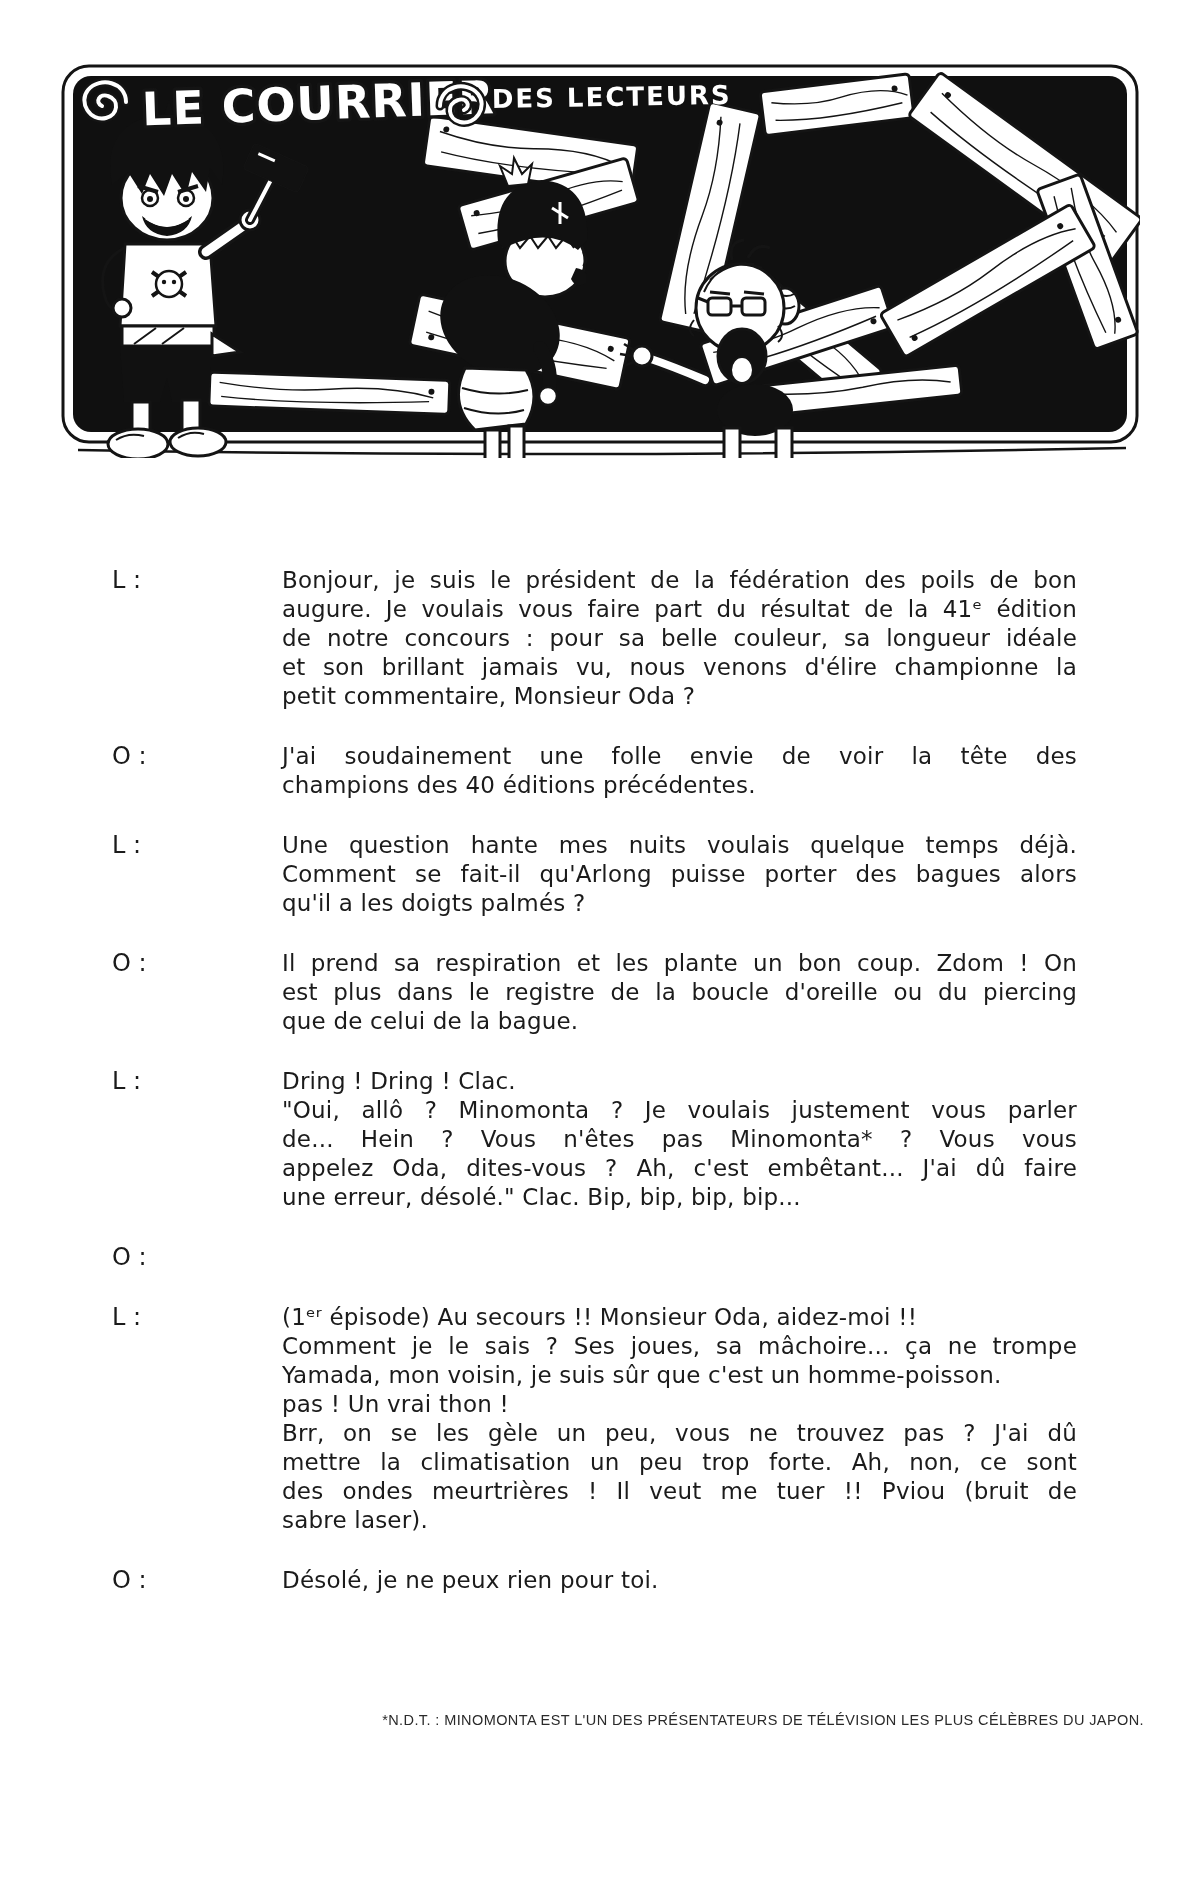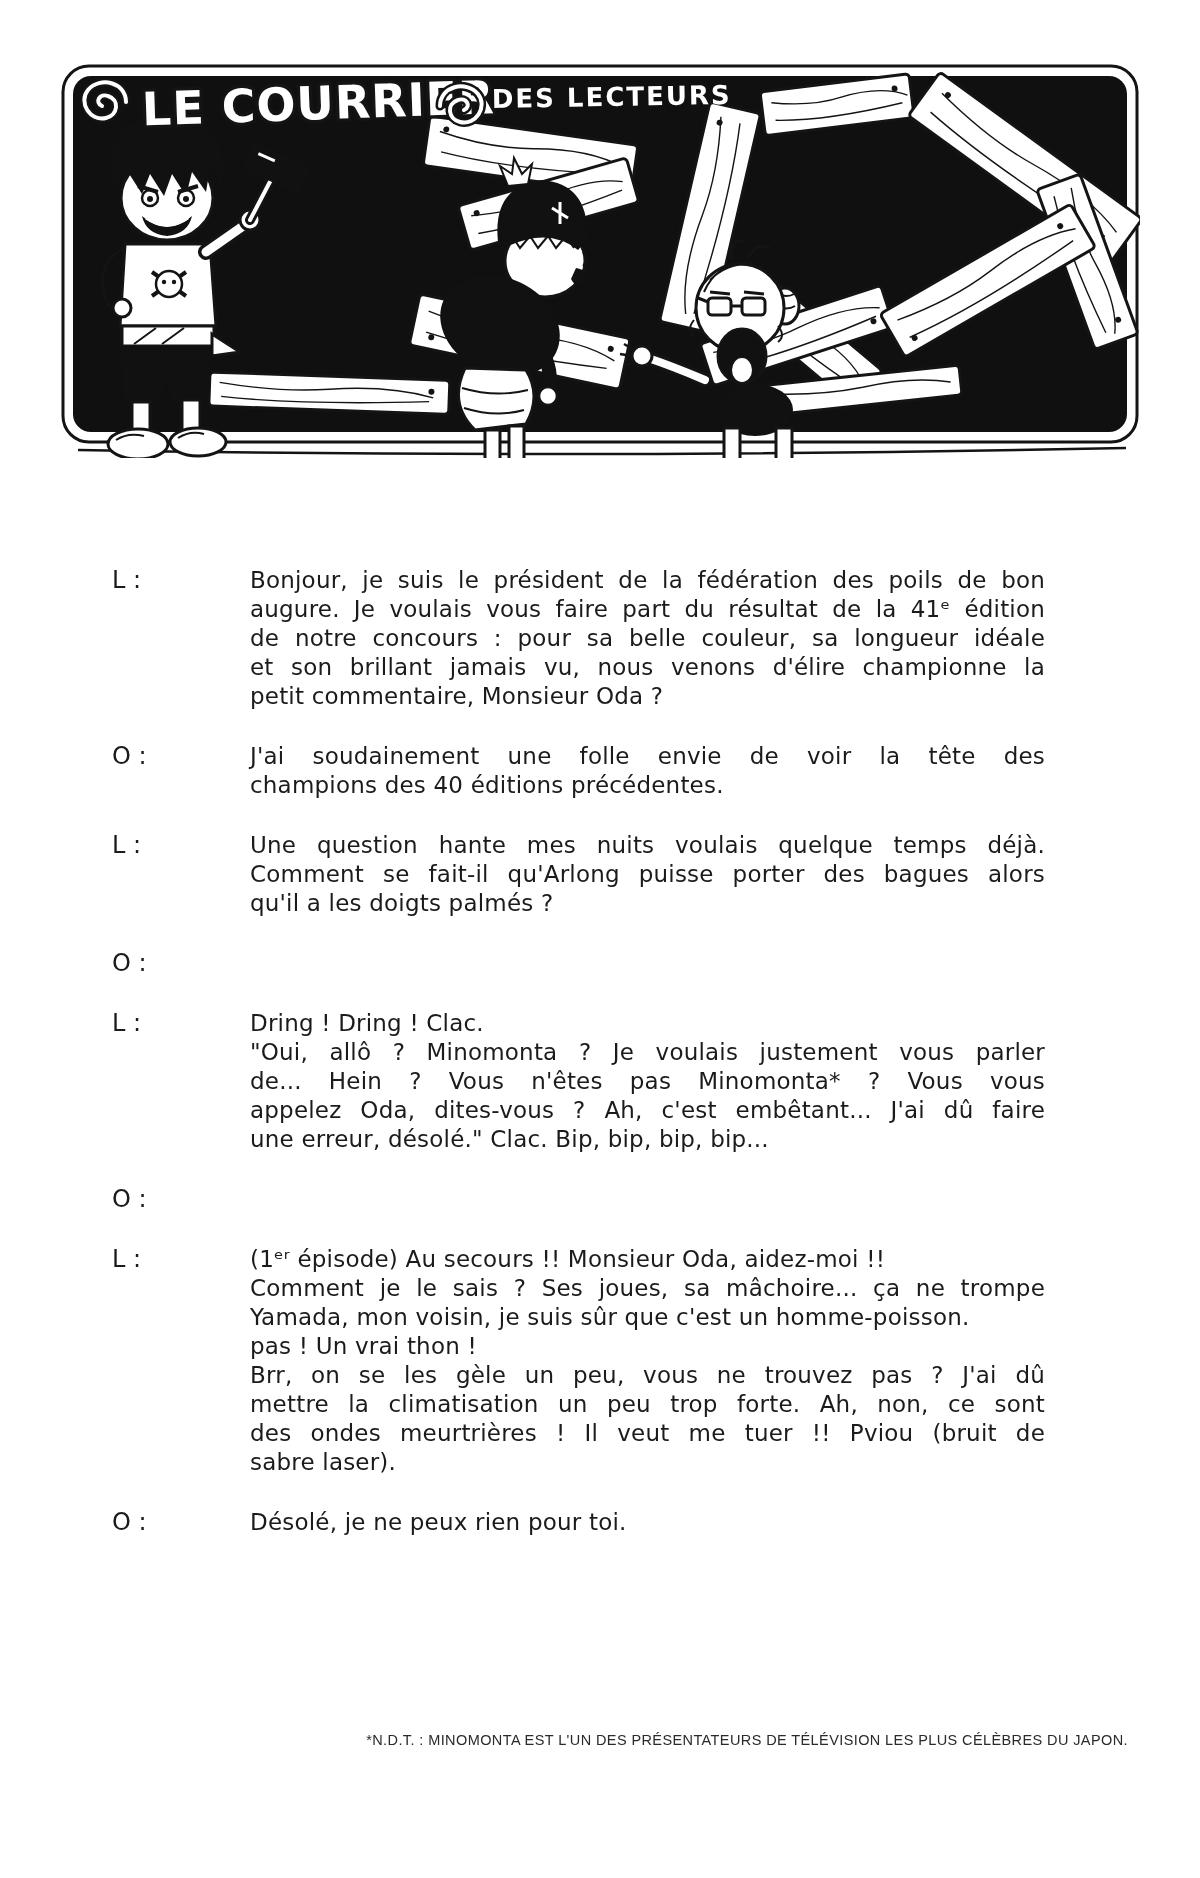--- a/index.html
+++ b/index.html
@@ -9,25 +9,25 @@
   .banner-wrap{position:absolute;left:60px;top:56px;width:1080px;height:402px;}
   .plank rect{fill:#ffffff;stroke:#141414;stroke-width:3;}
   .grain{fill:none;stroke:#141414;stroke-width:1.4;}
   .nail{fill:#141414;}
   .outline-limb{stroke:#141414;stroke-linecap:round;fill:none;}
   .inner-limb{stroke:#ffffff;stroke-linecap:round;fill:none;}
   
   .qa{position:absolute;left:0;top:566px;width:1200px;}
   .qa-row{display:flex;margin-bottom:31px;}
   .speaker{width:250px;box-sizing:border-box;padding-left:112px;font-size:24px;line-height:29px;}
-  .lines{width:795px;font-size:23px;line-height:29px;letter-spacing:0.2px;}
+  .lines{width:795px;font-size:23px;line-height:29px;letter-spacing:0.2px;margin-left:32px;}
   .line{white-space:normal;}
   .line.j{text-align:justify;text-align-last:justify;}
-  .footnote{position:absolute;top:1712px;right:72px;font-size:14.5px;letter-spacing:0.4px;
-            color:#2a2a2a;font-family:"Liberation Sans",sans-serif;margin-top:20px;}
+  .footnote{position:absolute;top:1712px;right:56px;font-size:14.5px;letter-spacing:0.4px;
+            color:#2a2a2a;font-family:"Liberation Sans",sans-serif;}
 </style>
 </head>
 <body>
 
 <div class="page">
 
   <div class="banner-wrap">
     <svg viewBox="0 0 1080 402" width="1080" height="402">
 
       <rect x="3" y="10" width="1074" height="376" rx="26" fill="#ffffff" stroke="#141414" stroke-width="3"></rect>
@@ -234,20 +234,25 @@
       <div class="qa-row">
         <div class="speaker">L :</div>
         <div class="lines">
           <div class="line j">Une question hante mes nuits voulais quelque temps déjà.</div>
           <div class="line j">Comment se fait-il qu'Arlong puisse porter des bagues alors</div>
           <div class="line">qu'il a les doigts palmés ?</div>
         </div>
       </div>
       <div class="qa-row">
         <div class="speaker">O :</div>
+        <div class="lines">
+          <div class="line j">Il prend sa respiration et les plante un bon coup. Zdom ! On</div>
+          <div class="line j">est plus dans le registre de la boucle d'oreille ou du piercing</div>
+          <div class="line">que de celui de la bague.</div>
+        </div>
       </div>
       <div class="qa-row">
         <div class="speaker">L :</div>
         <div class="lines">
           <div class="line">Dring ! Dring ! Clac.</div>
           <div class="line j">"Oui, allô ? Minomonta ? Je voulais justement vous parler</div>
           <div class="line j">de... Hein ? Vous n'êtes pas Minomonta* ? Vous vous</div>
           <div class="line j">appelez Oda, dites-vous ? Ah, c'est embêtant... J'ai dû faire</div>
           <div class="line">une erreur, désolé." Clac. Bip, bip, bip, bip...</div>
         </div>

